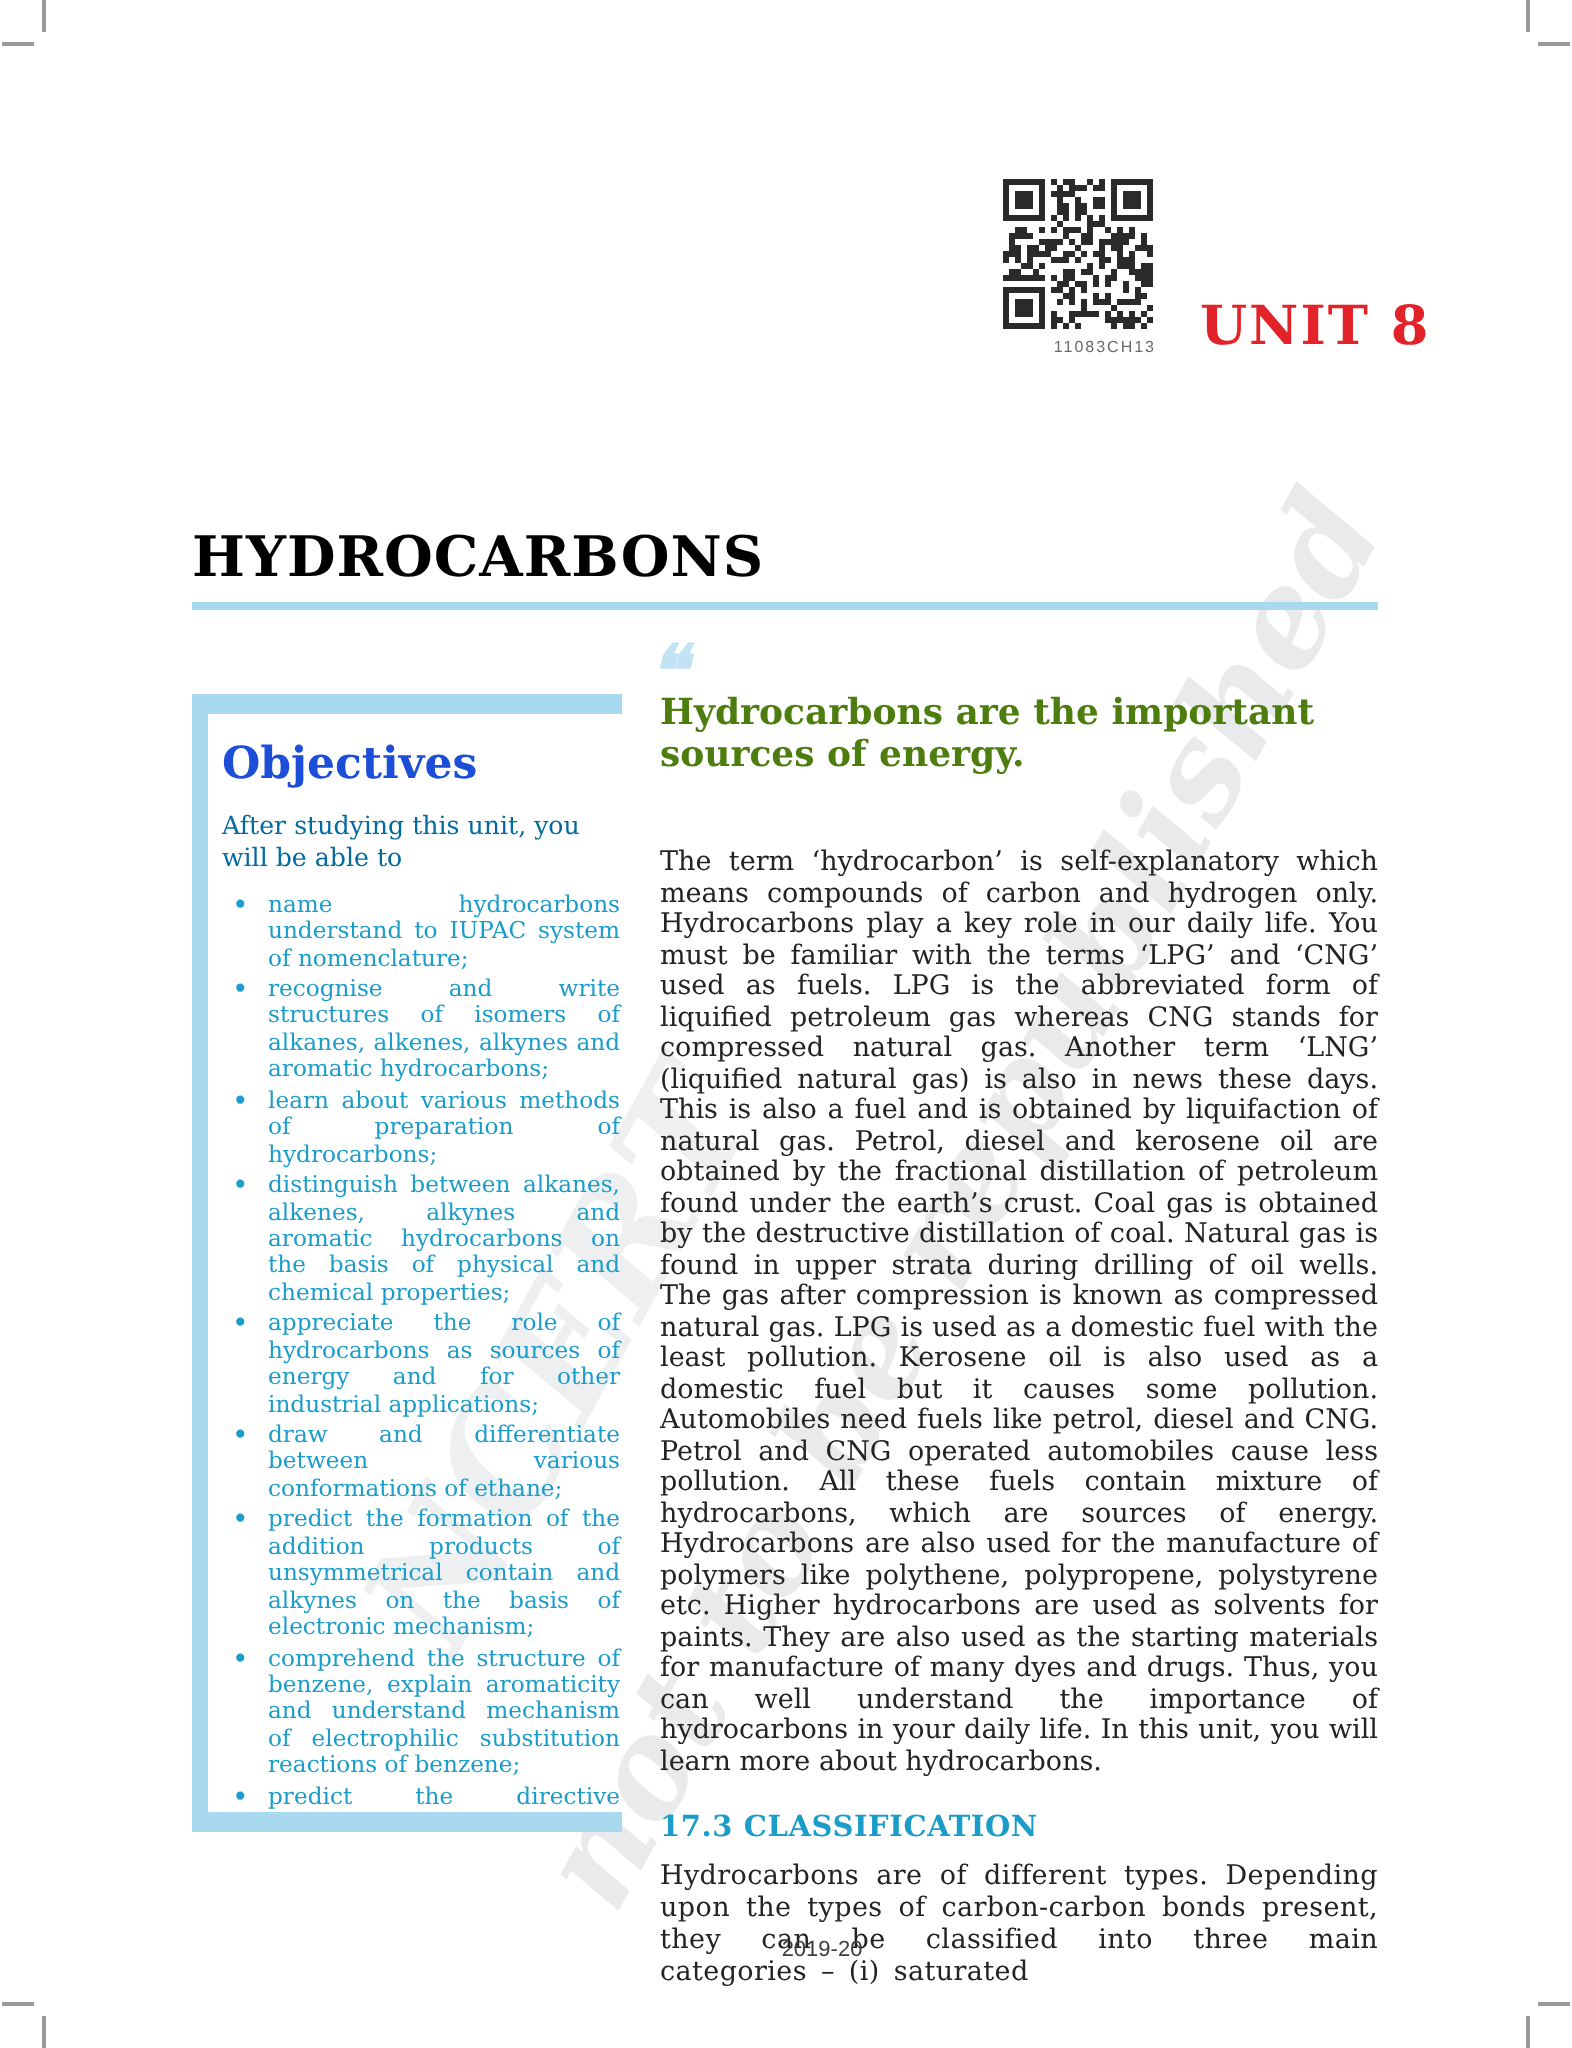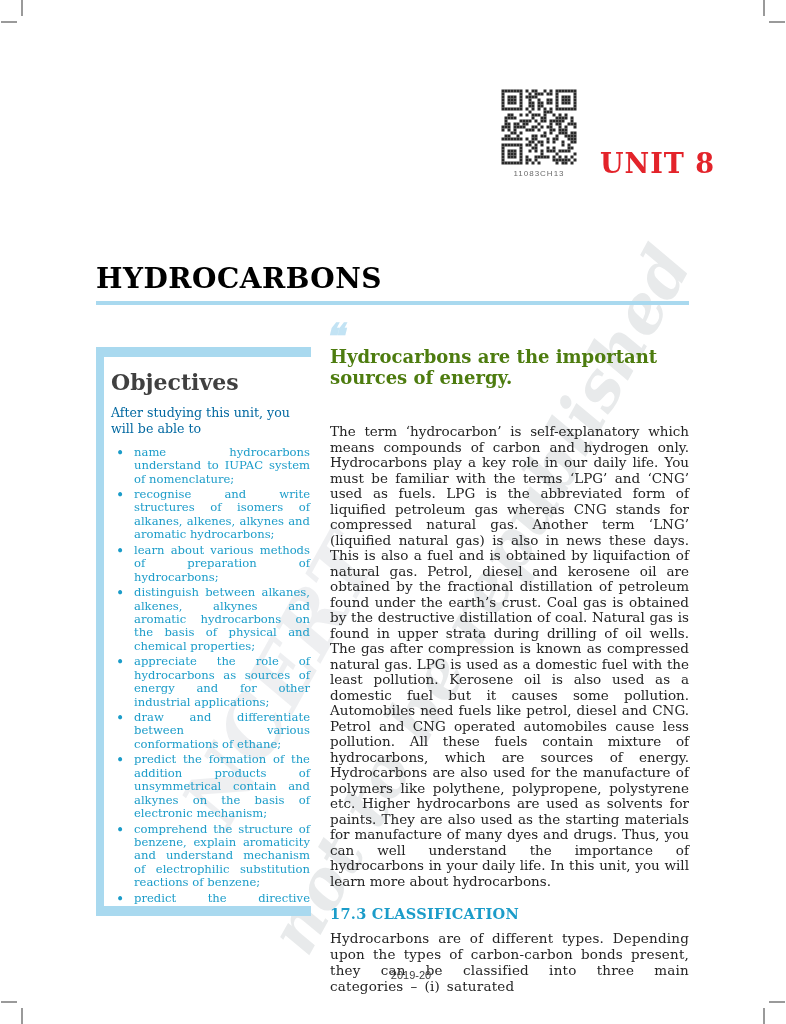--- a/index.html
+++ b/index.html
@@ -25,39 +25,39 @@
     color:rgba(140,148,155,0.20); font-family:"DejaVu Serif", serif;
   }
   .wm-1 { left:480px; top:600px; font-size:66px; transform:translate(-50%,-50%) rotate(-61deg); }
   .wm-2 { left:280px; top:680px; font-size:78px; transform:translate(-50%,-50%) rotate(-61deg); color:rgba(150,158,165,0.16); }
 
   .content { position:relative; z-index:1; }
 
   
   .qr-block { position:absolute; left:500px; top:88px; width:78px; text-align:center; }
   .qr-block svg { display:block; }
-  .qr-caption { margin-top:3px; font-family:"Liberation Sans", sans-serif; font-size:8px; letter-spacing:1px; color:#6a6a6a; }
+  .qr-caption { margin-top:3px; font-family:"Liberation Sans", sans-serif; font-size:8px; letter-spacing:1px; color:#6a6a6a;text-align:right; }
   .unit-label {
     position:absolute; left:600px; top:148px;
     font-size:27px; font-weight:bold; letter-spacing:1px; color:#e3232a;
   }
   .page-title {
     position:absolute; left:96px; top:262px;
     font-size:28px; font-weight:bold; letter-spacing:0.5px; color:#000000;
   }
   .title-rule { position:absolute; left:96px; top:301px; width:593px; height:4px; background:#a9d9ef; }
 
   
   .objectives {
     position:absolute; left:96px; top:347px; width:215px; height:569px;
     display:flex; flex-direction:column; overflow:hidden;
   }
   .obj-bar { height:10px; background:#a9d9ef; flex:none; }
   .obj-body { flex:1; border-left:8px solid #a9d9ef; padding:8px 1px 4px 7px; overflow:hidden; }
-  .obj-heading { font-size:22px; font-weight:bold; color:#404040; margin:4px 0 10px 0; }
+  .obj-heading { font-size:22px; font-weight:bold; color:#1d4ed8; margin:4px 0 10px 0; }
   .obj-intro { color:#0369a1; font-size:12.6px; line-height:1.26; }
   .obj-list { list-style:none; margin-top:9px; color:#1b9cc9; }
   .obj-list li {
     position:relative; padding-left:23px; margin-bottom:2px;
     font-size:11.6px; line-height:1.16; text-align:justify;
   }
   .obj-list li::before { content:"•"; position:absolute; left:5px; top:-1px; font-size:14px; }
 
   
   .main-col { position:absolute; left:330px; top:330px; width:359px; }

